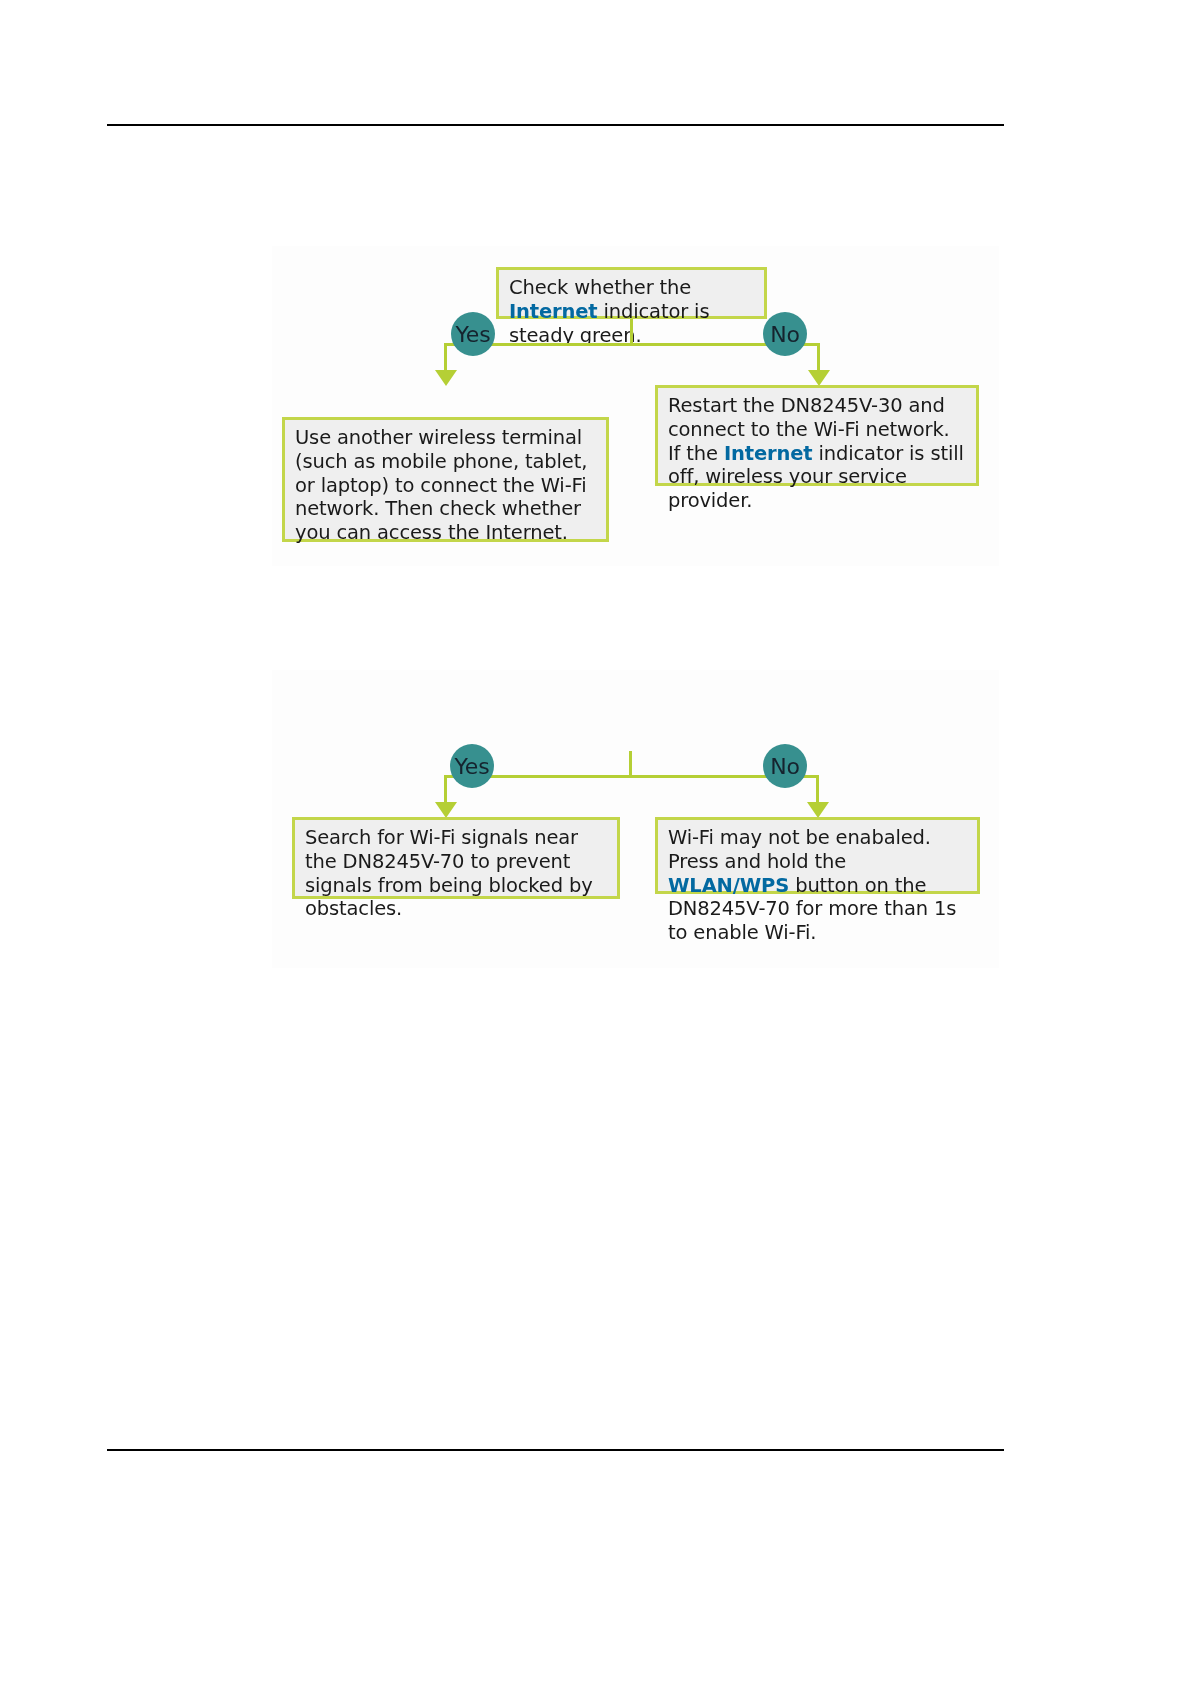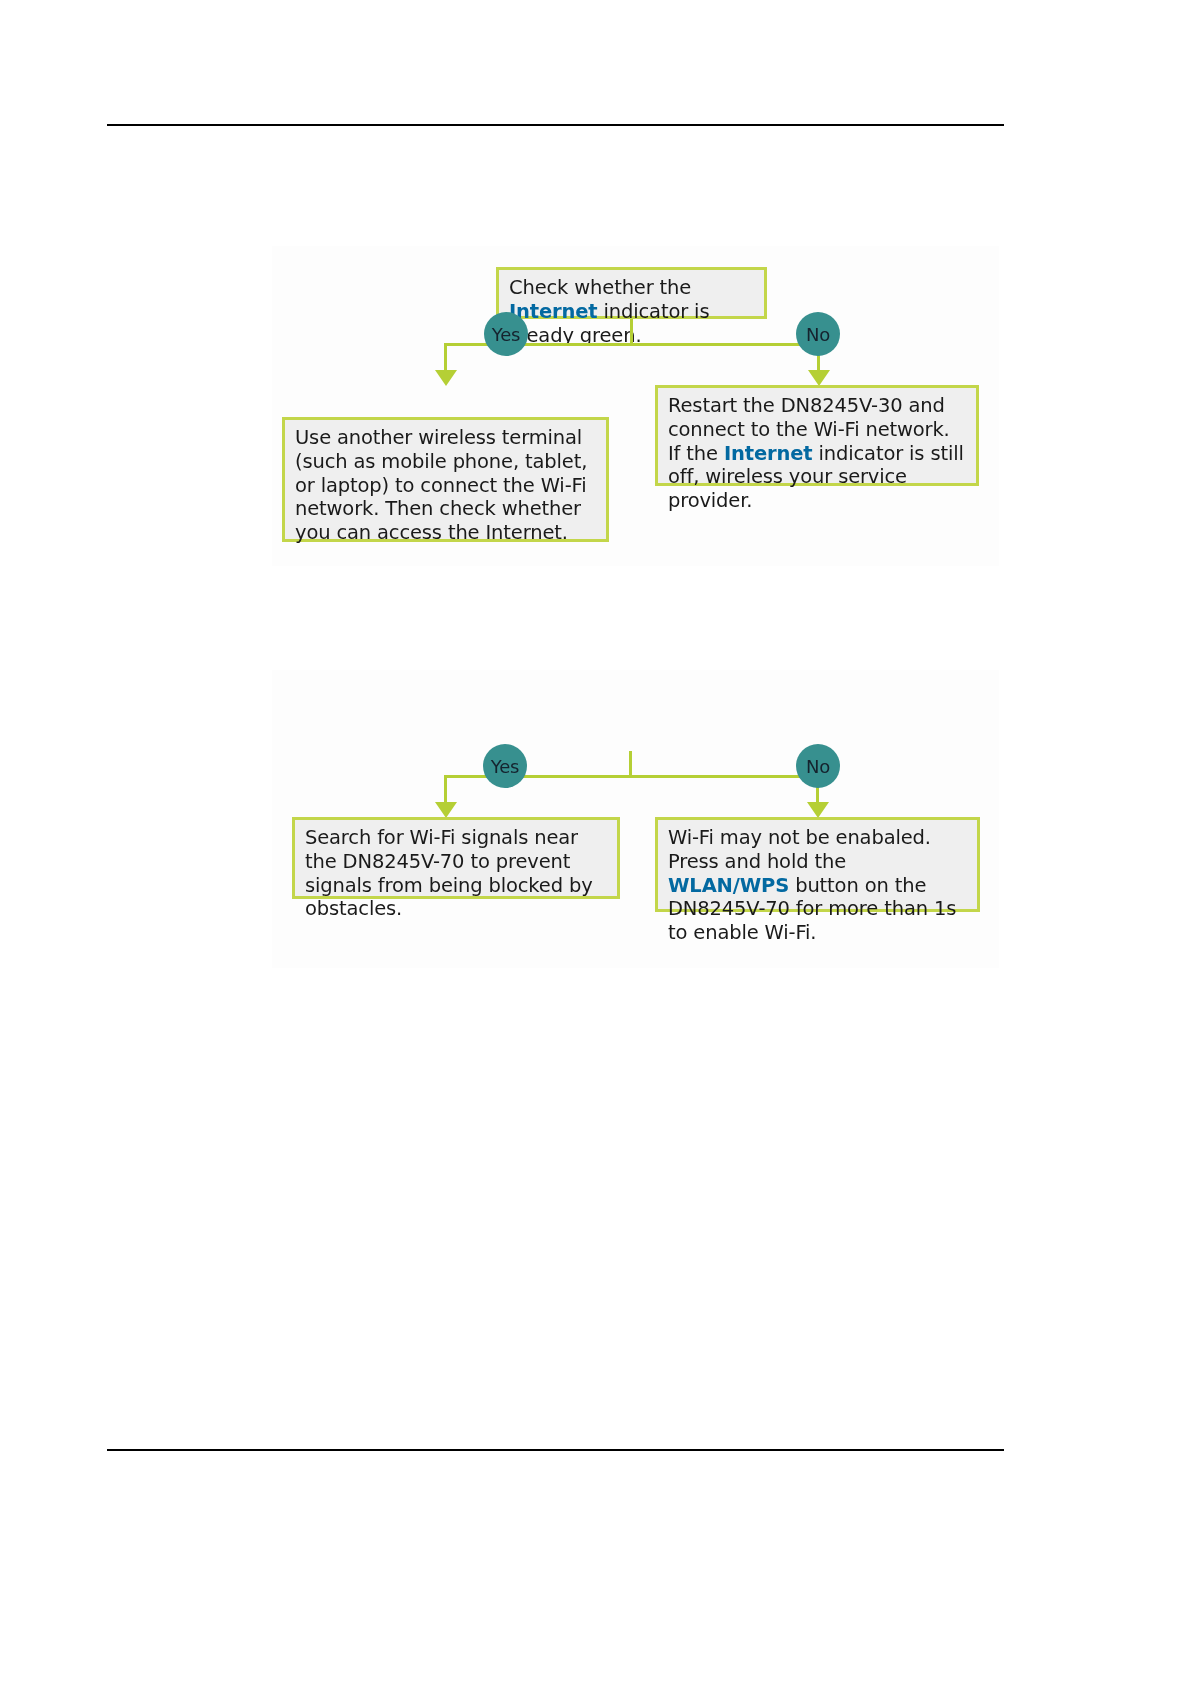--- a/index.html
+++ b/index.html
@@ -83,26 +83,25 @@
   }
 
   
   .bubble {
     position: absolute;
     width: 44px;
     height: 44px;
     border-radius: 50%;
     background: #37908f;
     color: #15232e;
-    font-size: 18px;
+    font-size: 22px;
     display: flex;
     align-items: center;
     justify-content: center;
     letter-spacing: -0.2px;
-    margin-left: 33px;
   }
 </style>
 </head>
 <body>
 
 <div class="page">
 
   <div class="rule header"></div>
   <div class="rule footer"></div>
 
@@ -153,19 +152,19 @@
       <span>Yes</span>
     </div>
     <div class="bubble" style="left:491px; top:74px;">
       <span>No</span>
     </div>
 
     <div class="node" style="left:20px; top:147px; width:328px; height:82px;">
       <span>Search for Wi-Fi signals near the DN8245V-70 to prevent signals from being blocked by obstacles.</span>
     </div>
 
-    <div class="node" style="left:383px; top:147px; width:325px; height:95px;">
+    <div class="node" style="left:383px; top:147px; width:325px; height:77px;">
       <span>Wi-Fi may not be enabaled. Press and hold the </span><span class="hl">WLAN/WPS</span><span> button on the DN8245V-70 for more than 1s to enable Wi-Fi.</span>
     </div>
 
   </div>
 
 </div>
 
 </body></html>

